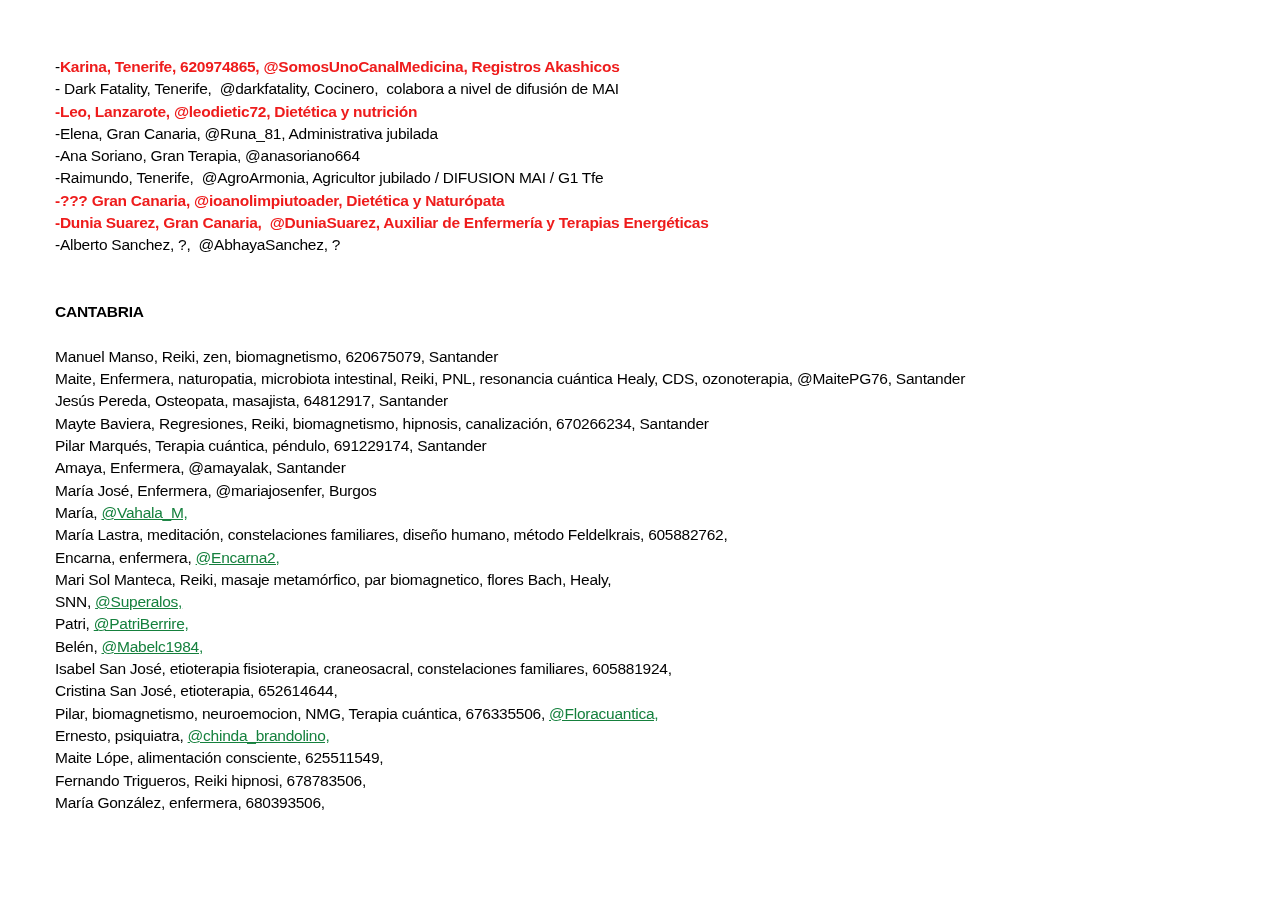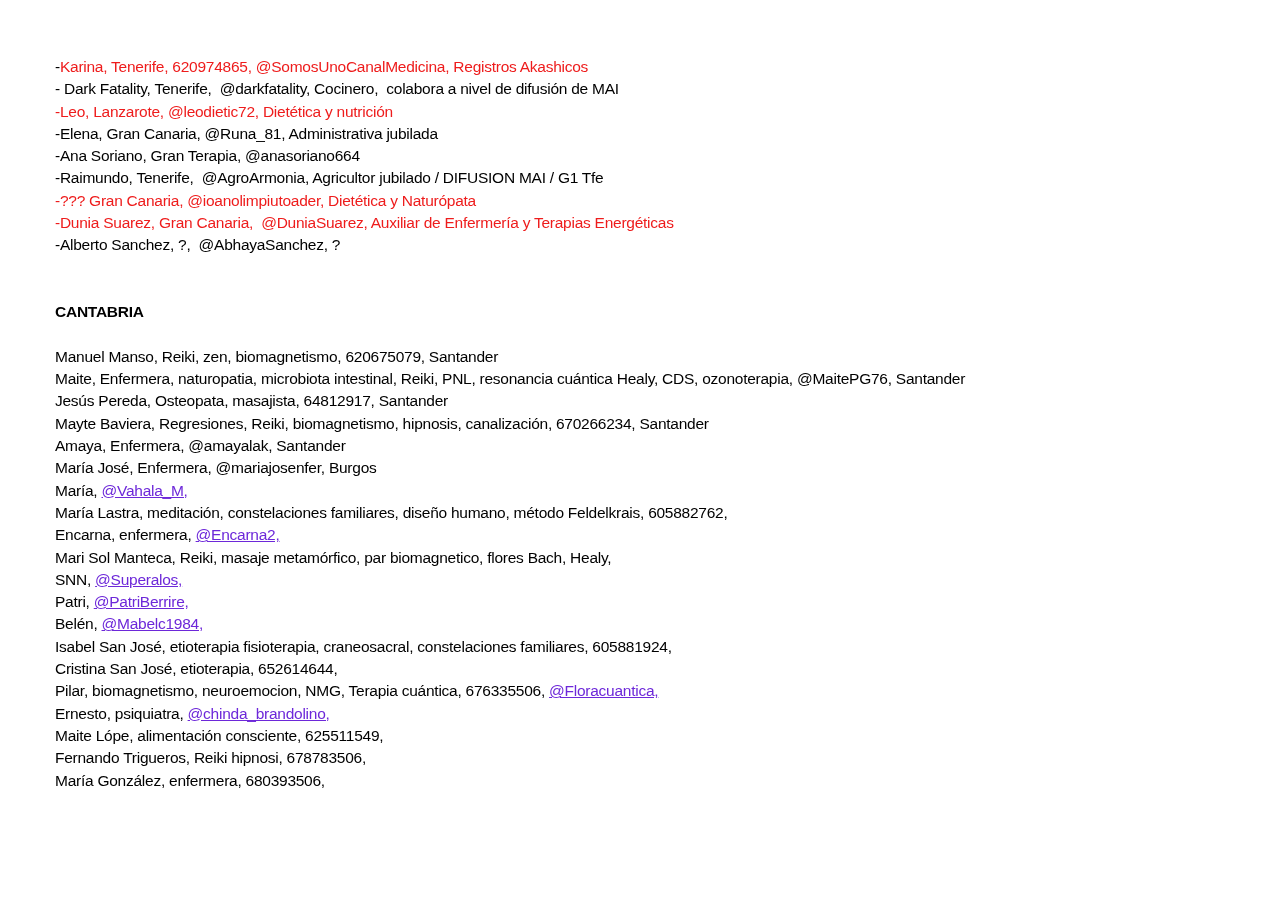--- a/index.html
+++ b/index.html
@@ -6,24 +6,24 @@
     body {
       width: 1280px; height: 905px; overflow: hidden; position: relative;
       font-family: "Liberation Sans", "DejaVu Sans", sans-serif;
       color: #000000;
     }
     .page { position: absolute; left: 55px; top: 56px; right: 0; }
     .line {
       font-size: 15.5px; line-height: 22.3px; height: 22.3px;
       white-space: pre; letter-spacing: -0.25px;
     }
-    .red { color: #ee1c1c; }
+    .red { color: #ee1c1c; font-weight: bold; }
     .blank { height: 22.3px; }
     .heading { font-weight: bold; }
-    a.link { color: #6d28d9; text-decoration: underline; }
+    a.link { color: #15803d; text-decoration: underline; }
   </style>
 </head>
 <body>
 
 <div class="page">
 
   <div>
     <div class="line"><span>-</span><span class="red">Karina, Tenerife, 620974865, @SomosUnoCanalMedicina, Registros Akashicos</span></div>
     <div class="line"><span>-</span><span> Dark Fatality, Tenerife,  @darkfatality, Cocinero,  colabora a nivel de difusión de MAI</span></div>
     <div class="line"><span class="red">-</span><span class="red">Leo, Lanzarote, @leodietic72, Dietética y nutrición</span></div>
@@ -39,20 +39,21 @@
   <div class="blank"></div>
 
   <div class="line heading">CANTABRIA</div>
   <div class="blank"></div>
 
   <div>
     <div class="line"><span>Manuel Manso, Reiki, zen, biomagnetismo, 620675079, Santander</span></div>
     <div class="line"><span>Maite, Enfermera, naturopatia, microbiota intestinal, Reiki, PNL, resonancia cuántica Healy, CDS, ozonoterapia, @MaitePG76, Santander</span></div>
     <div class="line"><span>Jesús Pereda, Osteopata, masajista, 64812917, Santander</span></div>
     <div class="line"><span>Mayte Baviera, Regresiones, Reiki, biomagnetismo, hipnosis, canalización, 670266234, Santander</span></div>
+    <div class="line"><span>Pilar Marqués, Terapia cuántica, péndulo, 691229174, Santander</span></div>
     <div class="line"><span>Amaya, Enfermera, @amayalak, Santander</span></div>
     <div class="line"><span>María José, Enfermera, @mariajosenfer, Burgos</span></div>
     <div class="line"><span>María, </span><a class="link" href="#">@Vahala_M,</a></div>
     <div class="line"><span>María Lastra, meditación, constelaciones familiares, diseño humano, método Feldelkrais, 605882762,</span></div>
     <div class="line"><span>Encarna, enfermera, </span><a class="link" href="#">@Encarna2,</a></div>
     <div class="line"><span>Mari Sol Manteca, Reiki, masaje metamórfico, par biomagnetico, flores Bach, Healy,</span></div>
     <div class="line"><span>SNN, </span><a class="link" href="#">@Superalos,</a></div>
     <div class="line"><span>Patri, </span><a class="link" href="#">@PatriBerrire,</a></div>
     <div class="line"><span>Belén, </span><a class="link" href="#">@Mabelc1984,</a></div>
     <div class="line"><span>Isabel San José, etioterapia fisioterapia, craneosacral, constelaciones familiares, 605881924,</span></div>

